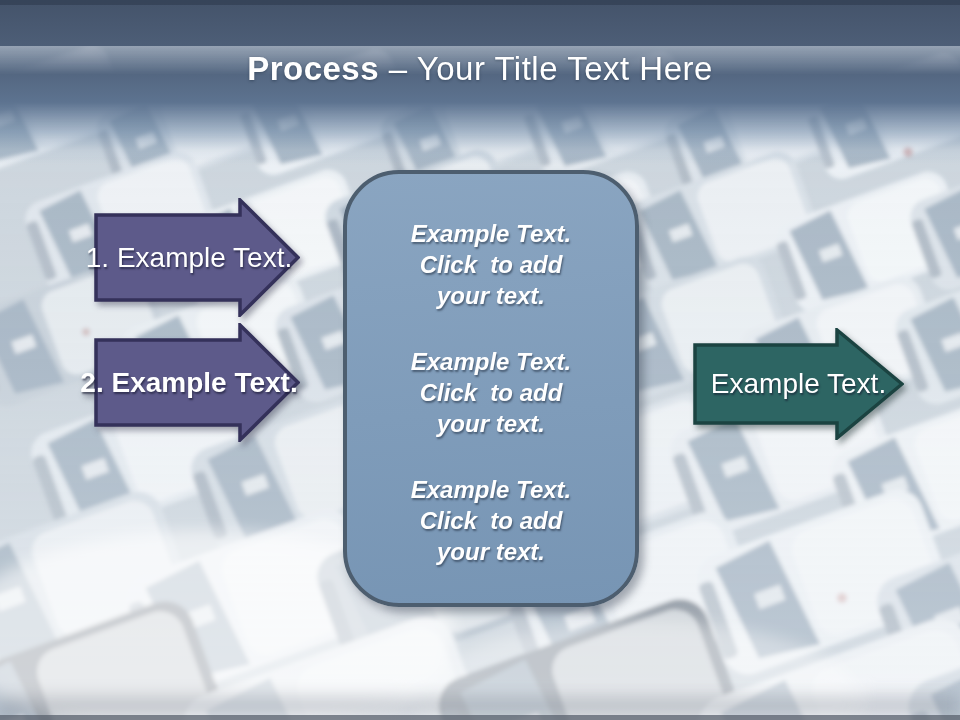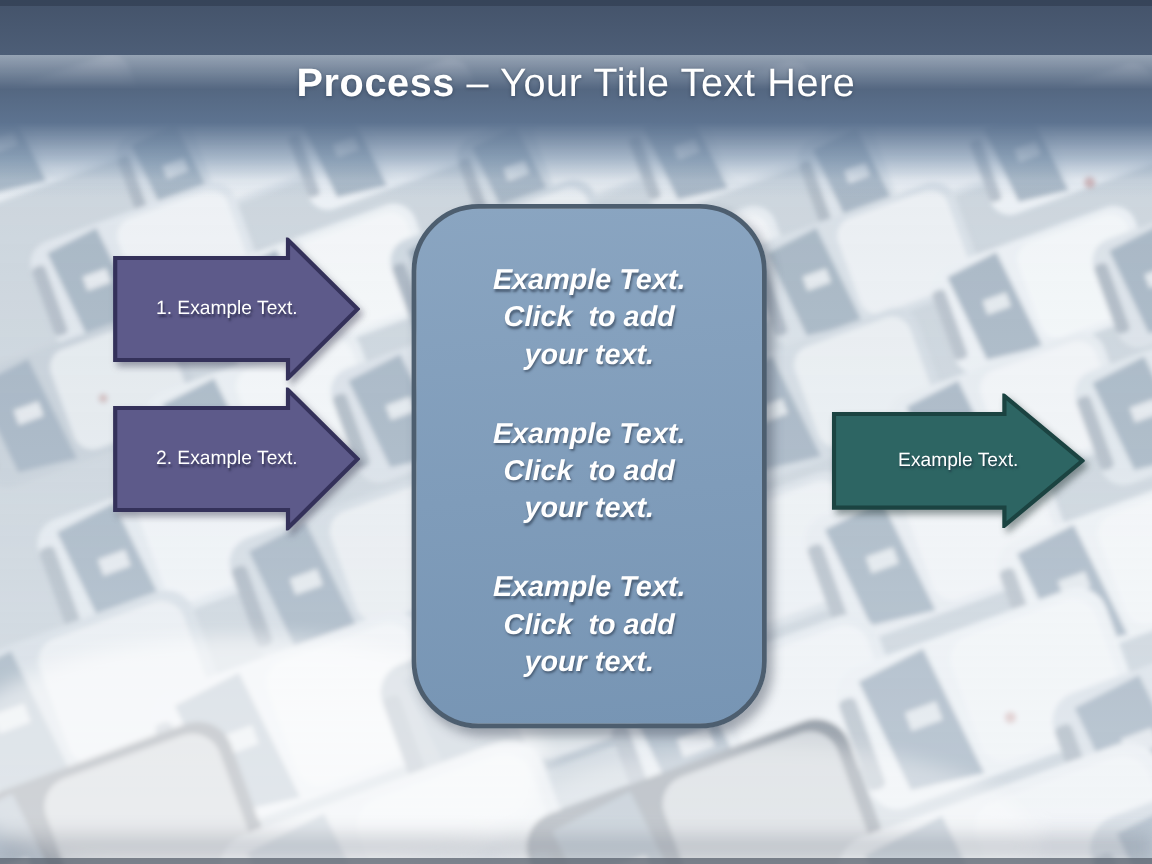--- a/index.html
+++ b/index.html
@@ -47,28 +47,28 @@
     pointer-events: auto;
   }
   .title .bold { font-weight: 700; }
 
   
   .arrow { position: absolute; filter: drop-shadow(3px 4px 3px rgba(35,35,60,0.40)); }
   .arrow svg { display: block; }
   .arrow .arrow-label {
     position: absolute; inset: 0;
     display: flex; align-items: center; justify-content: center;
-    color: #ffffff; font-size: 16px;
+    color: #ffffff; font-size: 28px;
     text-shadow: 1px 2px 2px rgba(20,22,45,0.60);
     white-space: nowrap;
   }
   .arrow.purple .arrow-label { padding-right: 16px; }
 
   .arrow-1 { left: 94px;  top: 198px; }
-  .arrow-2 { left: 94px;  top: 323px; }
+  .arrow-2 { left: 94px;  top: 323px; font-weight: bold; }
   .arrow-3 { left: 94px;  top: 448px; }
   .arrow-out { left: 693px; top: 328px; filter: drop-shadow(3px 4px 3px rgba(20,40,40,0.45)); }
 
   
   .panel {
     position: absolute; left: 343px; top: 170px;
     width: 296px; height: 437px;
     border: 4px solid #4d5e6f;
     border-radius: 56px;
     background: linear-gradient(176deg, #8aa5c1 0%, #7f9cba 55%, #7795b4 100%);

